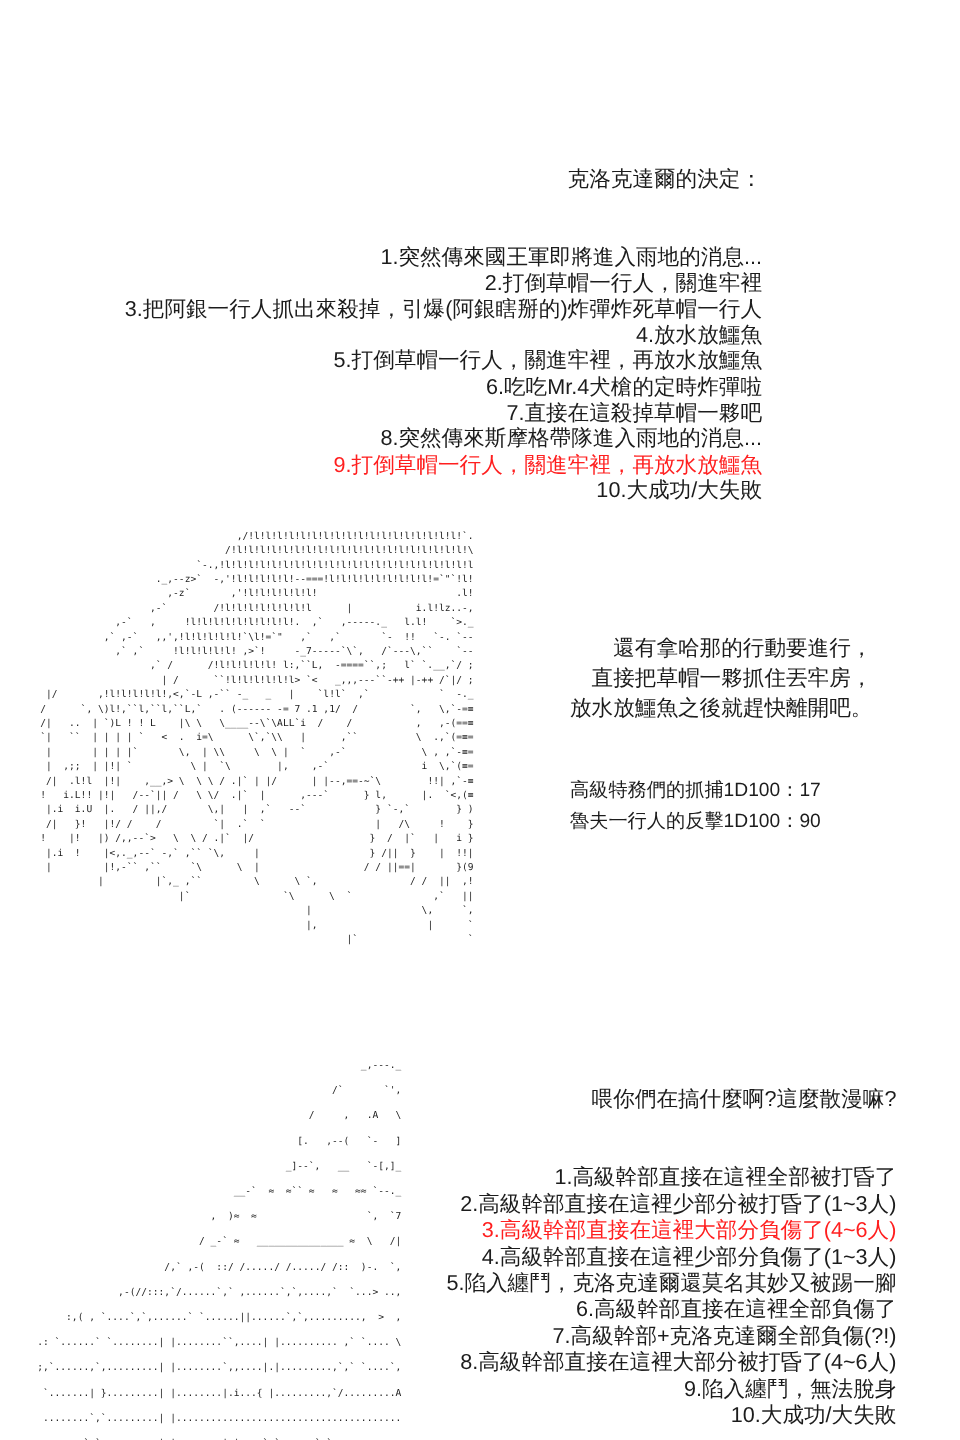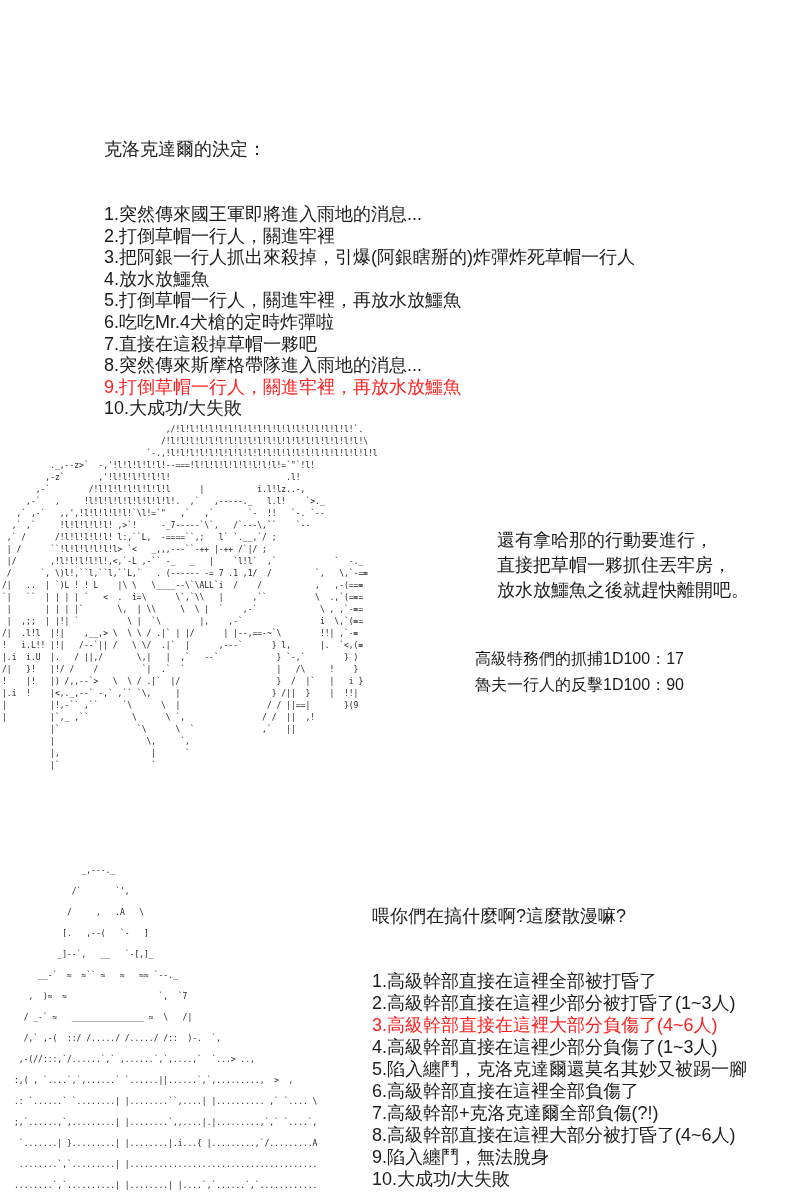--- a/index.html
+++ b/index.html
@@ -4,33 +4,33 @@
 <style>
   html,body{margin:0;padding:0;}
   body{
     width:800px;height:1200px;
     background:#ffffff;
     position:relative;
     overflow:hidden;
     font-family:"Liberation Sans",sans-serif;
     color:#1c1c1c;
   }
-  .abs{position:absolute;}
+  .abs{position:absolute;text-align:right;}
   
   .list{font-size:18px;line-height:21.6px;white-space:pre;letter-spacing:0;}
   .list .line{height:21.6px;}
   .top-list{left:104px;top:96px;}
   .bottom-list{left:372px;top:862px;}
   .bottom-list .line{height:22px;line-height:22px;}
   
-  .narration{left:497px;top:528px;font-size:18px;line-height:25px;white-space:pre-line;}
+  .narration{left:475px;top:528px;font-size:18px;line-height:25px;white-space:pre-line;}
   .dice{left:475px;top:646px;font-size:16px;line-height:26px;white-space:pre-line;}
   
   pre.aa{
-    margin:0;
+    margin:17px;
     font-family:"DejaVu Sans Mono",monospace;
     color:#1c1c1c;
     white-space:pre;
   }
   .aa1{left:2px;top:424px;font-size:8px;line-height:12px;}
   .aa2{left:14px;top:860px;font-size:8px;line-height:21px;}
 </style>
 </head>
 <body>
 

